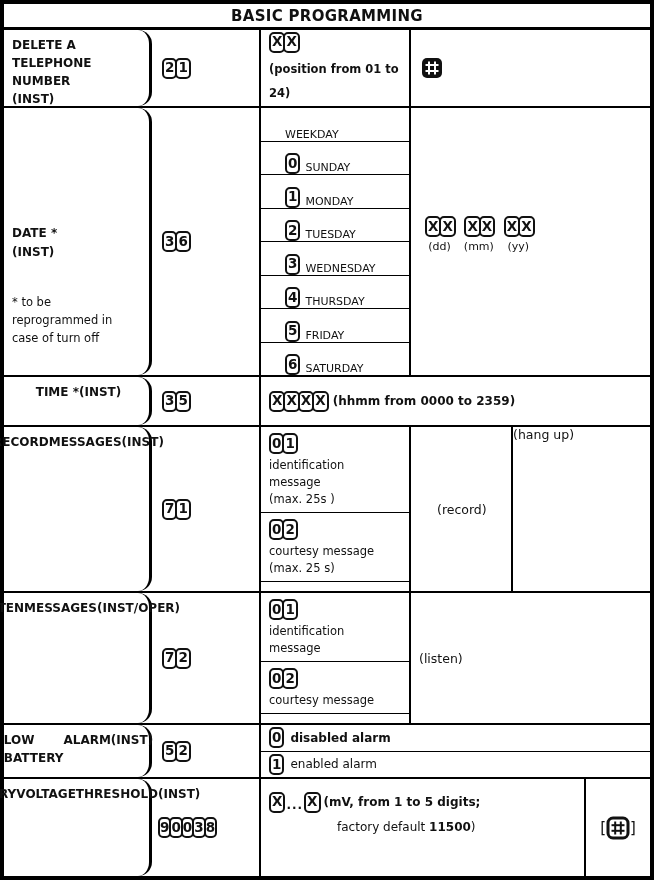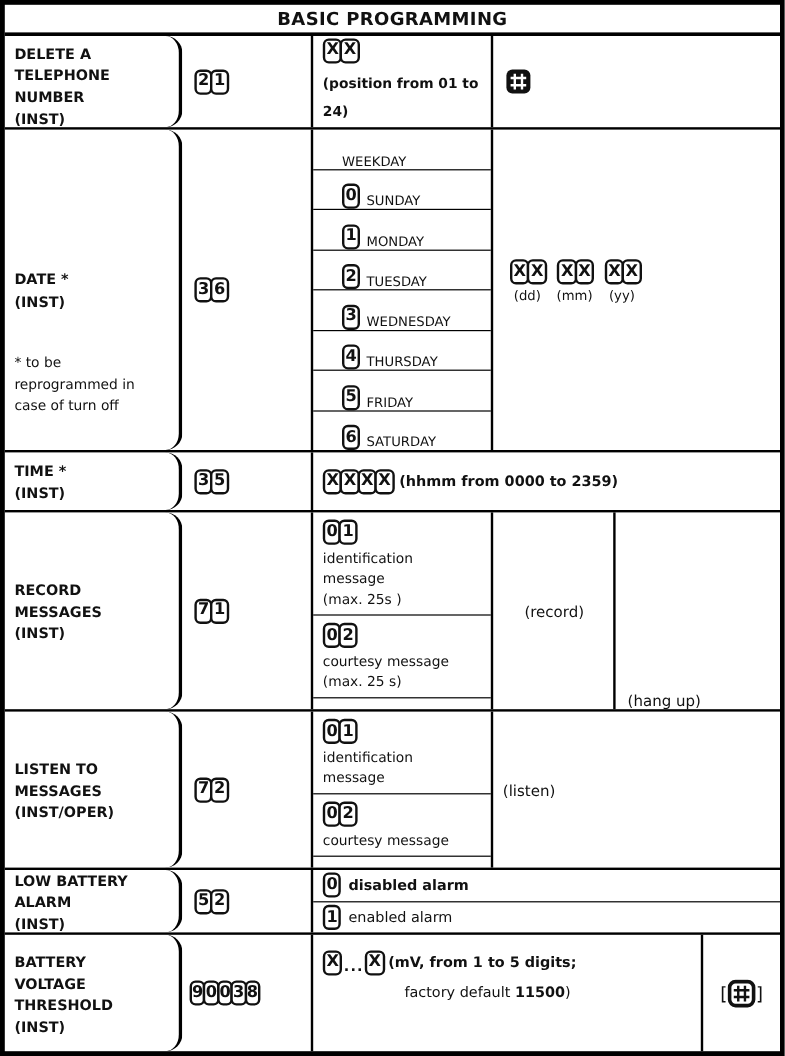--- a/index.html
+++ b/index.html
@@ -18,21 +18,21 @@
   .r1 { height: 78px; }
   .r2 { height: 269px; }
   .r3 { height: 50px; }
   .r4 { height: 166px; }
   .r5 { height: 132px; }
   .r6 { height: 54px; }
   .r7 { flex: 1; border-bottom: none; }
 
   .col-label { width: 148px; border-right: 3px solid #000; padding: 6px 4px 4px 8px;
                font-weight: bold; font-size: 12px; line-height: 18px; border-radius: 14px; }
-  .col-label.center { display: flex; flex-direction: column; justify-content: center; }
+  .col-label.center { display: flex; flex-direction: row; justify-content: center; }
   .col-code { width: 109px; border-right: 2px solid #000; display: flex; align-items: center; padding-left: 10px; }
 
   .keys { display: inline-flex; }
   .key { display: inline-flex; align-items: center; justify-content: center;
          min-width: 14px; height: 21px; padding: 0 1px; margin-right: -2px;
          border: 2.5px solid #111; border-radius: 5px; background: #fff;
          font-weight: bold; font-size: 13.5px; line-height: 1; }
   .keys-tight .key { min-width: 12px; padding: 0; }
 
   .note { font-size: 11.5px; line-height: 24px; font-weight: bold; }
@@ -59,21 +59,21 @@
   .time-entry { flex: 1; display: flex; align-items: center; padding-left: 8px; }
   .time-entry .note { font-size: 12px; margin-left: 6px; }
 
   
   .opt-table { width: 150px; border-right: 2px solid #000; display: flex; flex-direction: column; }
   .opt { padding: 6px 4px 4px 8px; border-bottom: 1.5px solid #000; font-size: 11.5px; line-height: 17px; }
   .opt .keys { margin-bottom: 3px; }
   .opt-fill { flex: 1; }
   .rec-cell { width: 102px; border-right: 2px solid #000; display: flex; align-items: center;
               padding-left: 26px; font-size: 12.5px; }
-  .hang-cell { flex: 1; display: flex; align-items: flex-end; padding-left: 10px; font-size: 12.5px; }
+  .hang-cell { flex: 1; display: flex; align-items: flex-start; font-size: 12.5px; }
   .listen-cell { flex: 1; display: flex; align-items: center; padding-left: 8px; font-size: 12.5px; }
 
   
   .alarm-table { flex: 1; display: flex; flex-direction: column; }
   .alarm-row { flex: 1; display: flex; align-items: center; gap: 8px; padding-left: 8px;
                border-bottom: 1.5px solid #000; font-size: 12px; }
   .alarm-row:last-child { border-bottom: none; }
   .alarm-row .bold { font-weight: bold; }
 
   

